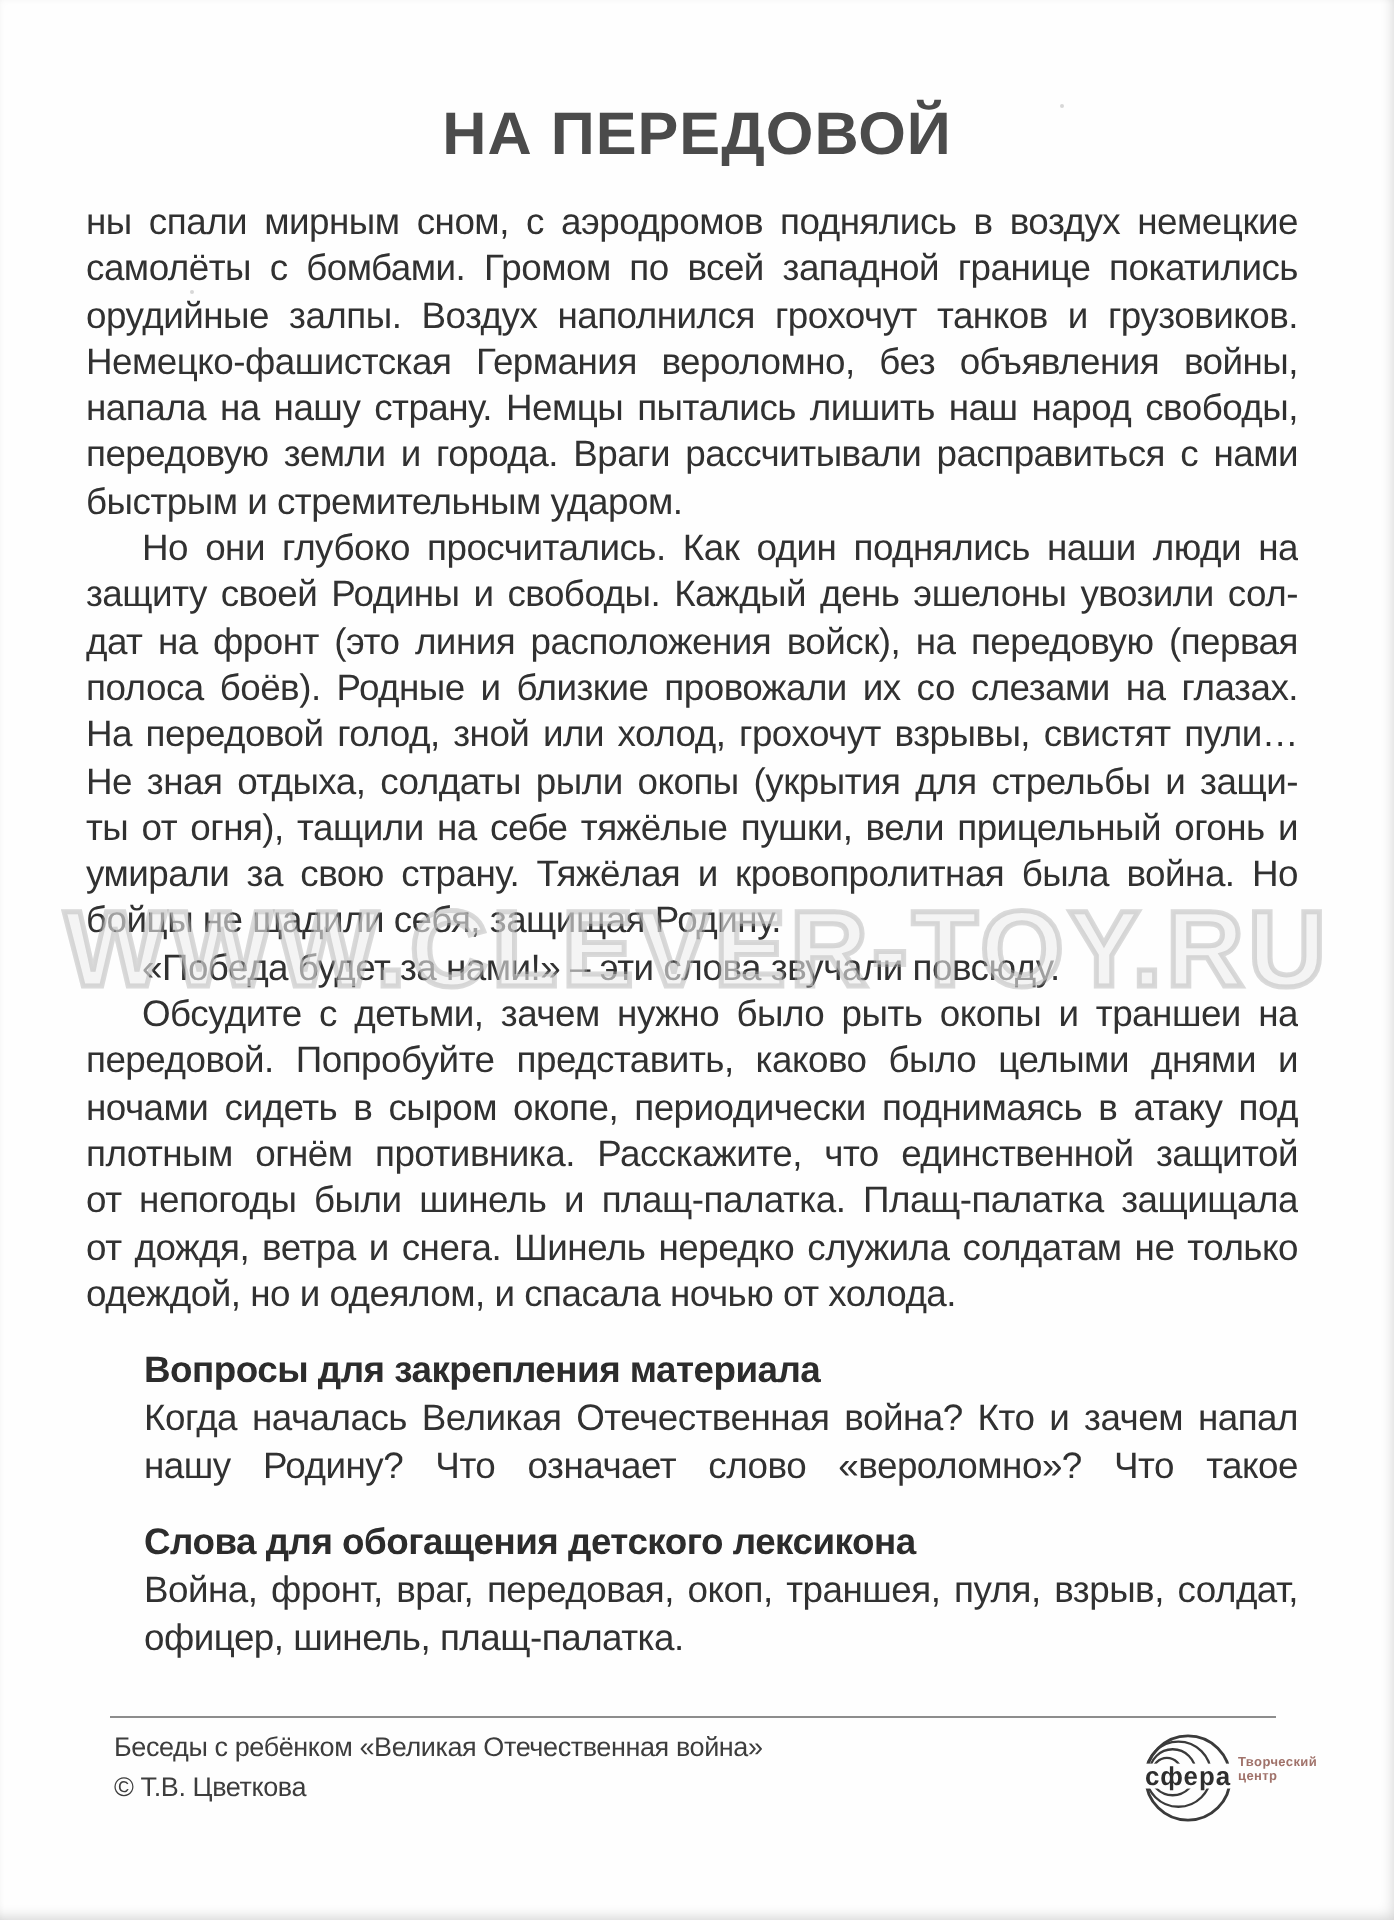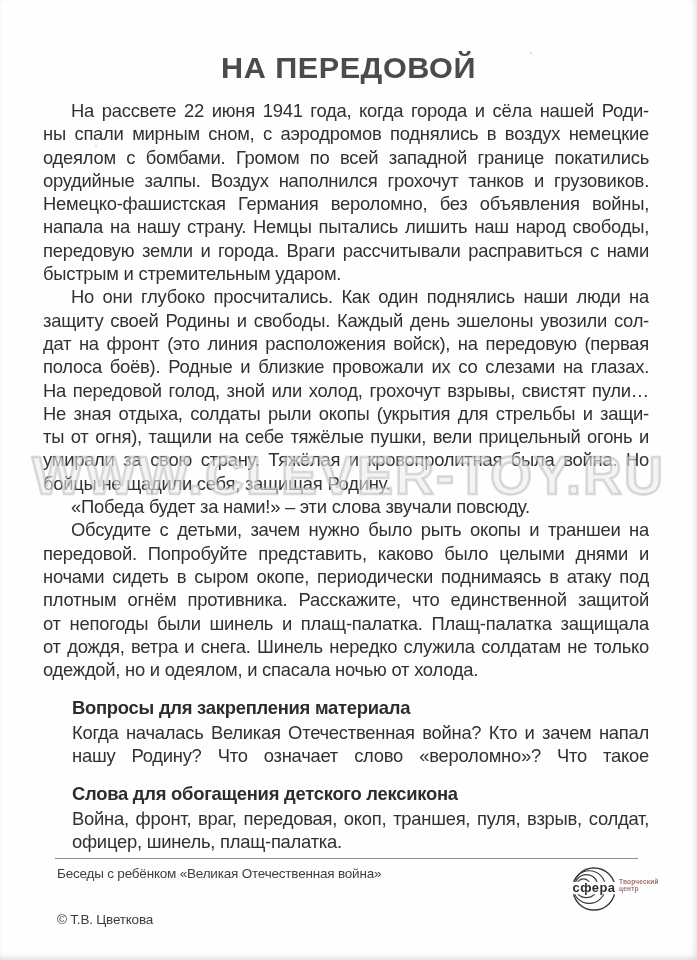--- a/index.html
+++ b/index.html
@@ -91,21 +91,20 @@
     color: #3d3d3d;
   }
   .footer-copyright {
     position: absolute;
     left: 57px;
     top: 884px;
     font-size: 13.5px;
     line-height: 20px;
     letter-spacing: -0.2px;
     color: #3d3d3d;
-    margin-top: 26px;
   }
   .logo-wrap {
     position: absolute;
     left: 571px;
     top: 866px;
     width: 110px;
     height: 48px;
   }
   .logo-svg { display: block; }
   .logo-caption {
@@ -128,23 +127,22 @@
 </style>
 </head>
 <body>
 
 <div class="page">
 
   <div class="page-title">НА ПЕРЕДОВОЙ</div>
 
   <div class="content">
       <div class="para">
-        <div class="line first">На рассвете 22 июня 1941 года, когда города и сёла нашей Роди-</div>
         <div class="line">ны спали мирным сном, с аэродромов поднялись в воздух немецкие</div>
-        <div class="line">одеялом с бомбами. Громом по всей западной границе покатились</div>
+        <div class="line">самолёты с бомбами. Громом по всей западной границе покатились</div>
         <div class="line">орудийные залпы. Воздух наполнился грохочут танков и грузовиков.</div>
         <div class="line">Немецко-фашистская Германия вероломно, без объявления войны,</div>
         <div class="line">напала на нашу страну. Немцы пытались лишить наш народ свободы,</div>
         <div class="line">передовую земли и города. Враги рассчитывали расправиться с нами</div>
         <div class="line last">быстрым и стремительным ударом.</div>
       </div>
       <div class="para">
         <div class="line first">Но они глубоко просчитались. Как один поднялись наши люди на</div>
         <div class="line">защиту своей Родины и свободы. Каждый день эшелоны увозили сол-</div>
         <div class="line">дат на фронт (это линия расположения войск), на передовую (первая</div>

